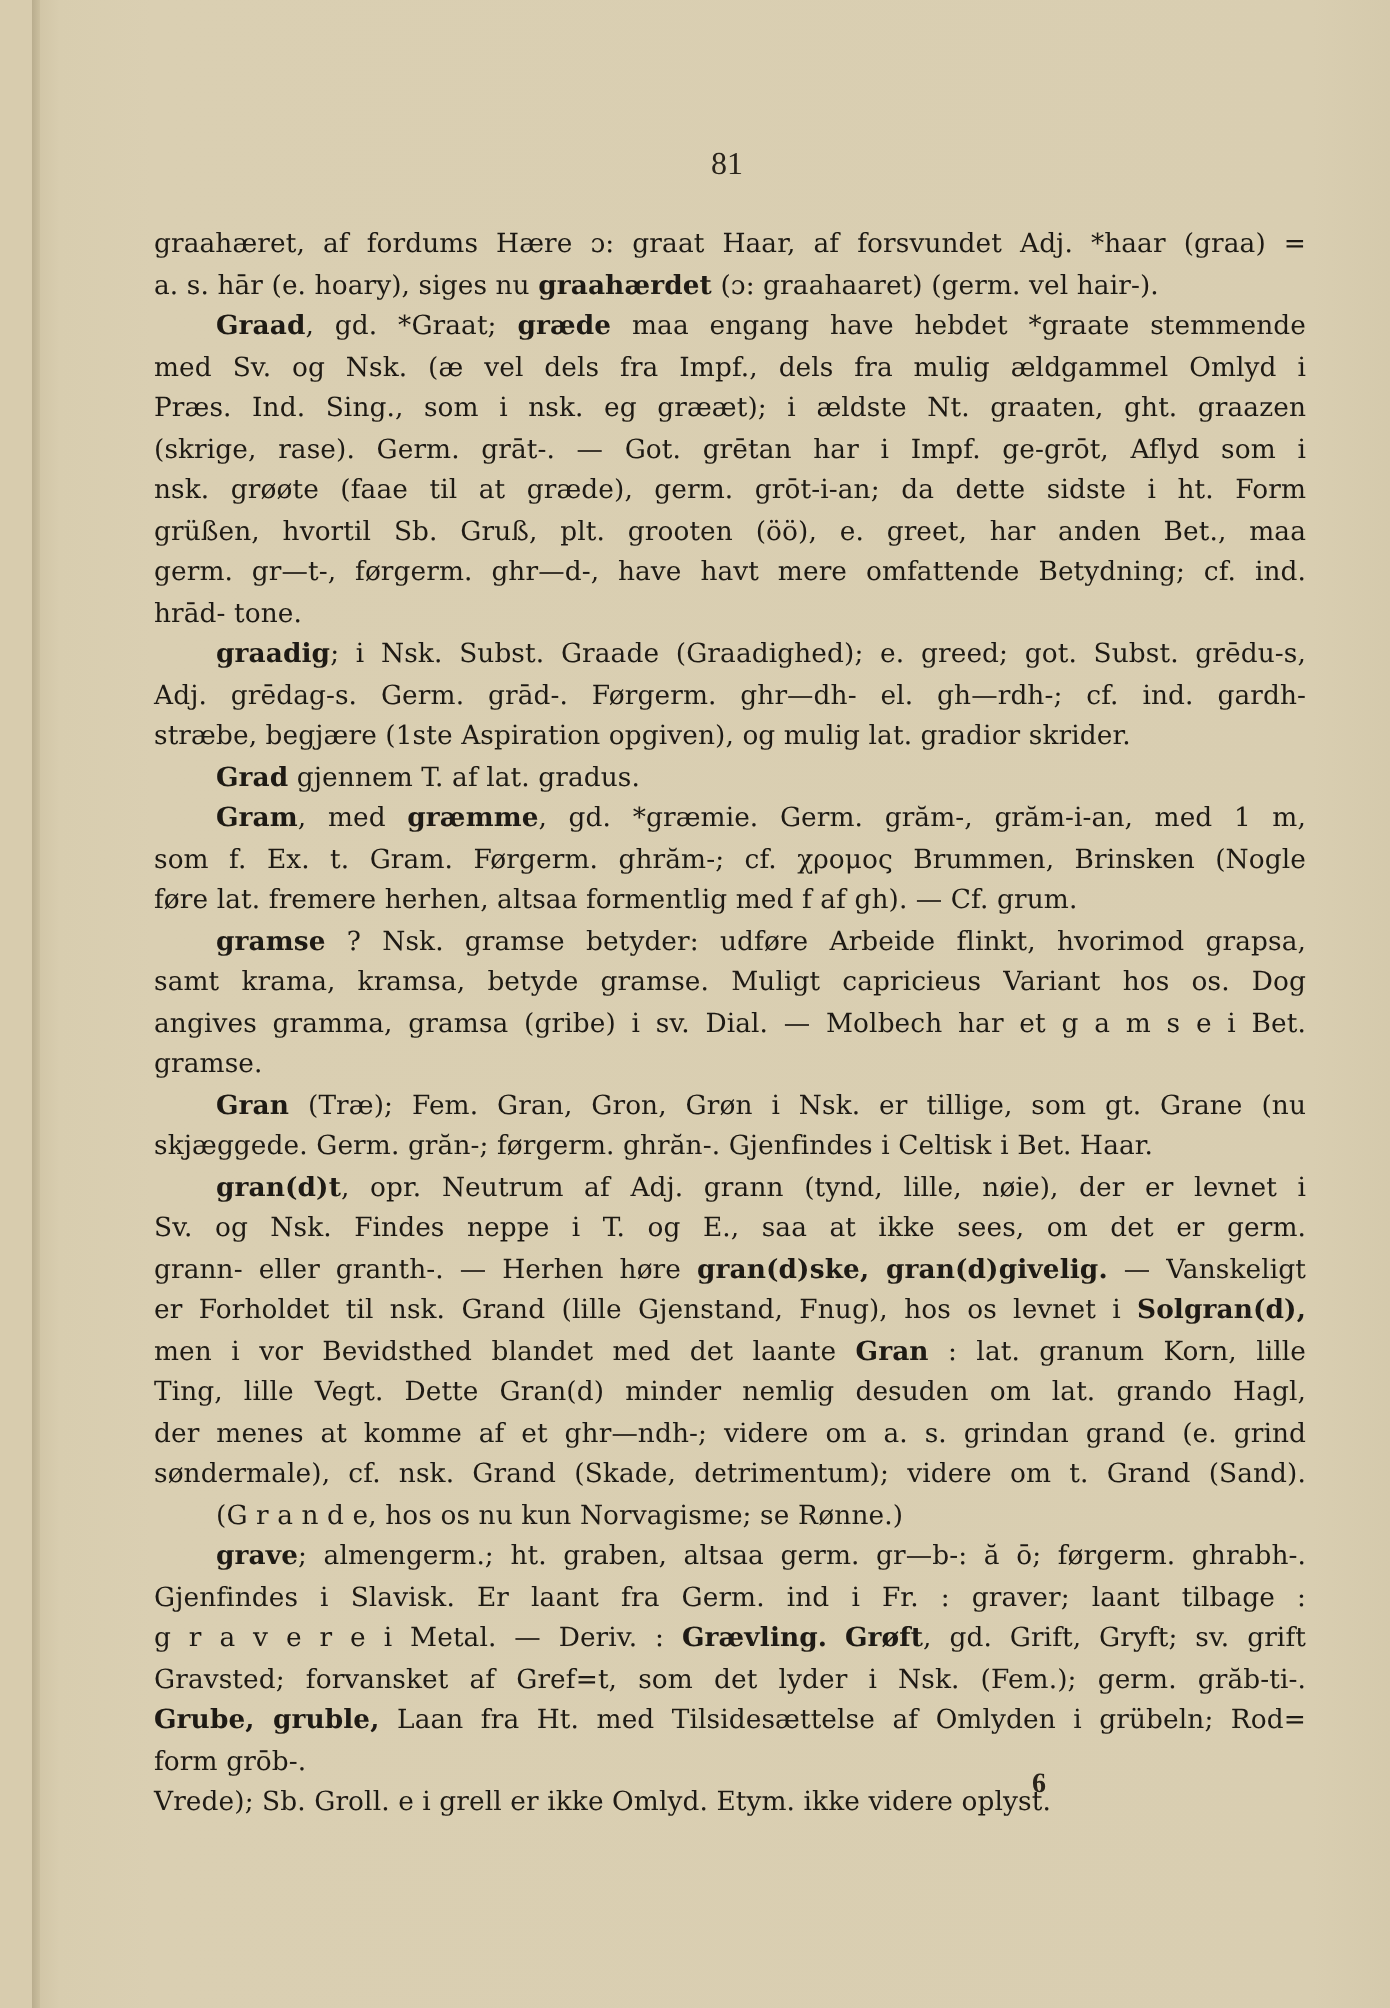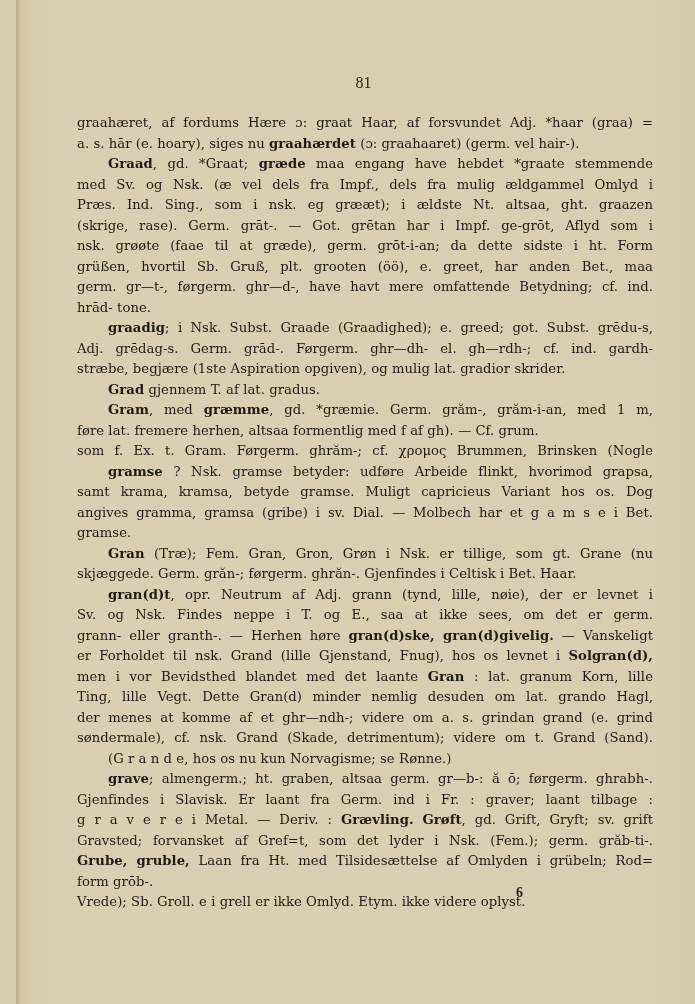--- a/index.html
+++ b/index.html
@@ -68,39 +68,39 @@
   <div class="binding-edge"></div>
   <div class="page-number">81</div>
   <div class="text-block" id="text-block">
       <div>
         <div class="line"><span>graahæret, af fordums Hære ɔ: graat Haar, af forsvundet Adj. *haar (graa) =</span></div>
         <div class="line last"><span>a. s. hār (e. hoary), siges nu </span><span class="hw">graahærdet</span><span> (ɔ: graahaaret) (germ. vel hair-).</span></div>
       </div>
       <div>
         <div class="line indent"><span class="hw">Graad</span><span>, gd. *Graat; </span><span class="hw">græde</span><span> maa engang have hebdet *graate stemmende</span></div>
         <div class="line"><span>med Sv. og Nsk. (æ vel dels fra Impf., dels fra mulig ældgammel Omlyd i</span></div>
-        <div class="line"><span>Præs. Ind. Sing., som i nsk. eg grææt); i ældste Nt. altsaa, ght. graazen</span></div>
+        <div class="line"><span>Præs. Ind. Sing., som i nsk. eg grææt); i ældste Nt. graaten, ght. graazen</span></div>
         <div class="line"><span>(skrige, rase). Germ. grāt-. — Got. grētan har i Impf. ge-grōt, Aflyd som i</span></div>
         <div class="line"><span>nsk. grøøte (faae til at græde), germ. grōt-i-an; da dette sidste i ht. Form</span></div>
         <div class="line"><span>grüßen, hvortil Sb. Gruß, plt. grooten (öö), e. greet, har anden Bet., maa</span></div>
         <div class="line"><span>germ. gr—t-, førgerm. ghr—d-, have havt mere omfattende Betydning; cf. ind.</span></div>
         <div class="line last"><span>hrād- tone.</span></div>
       </div>
       <div>
         <div class="line indent"><span class="hw">graadig</span><span>; i Nsk. Subst. Graade (Graadighed); e. greed; got. Subst. grēdu-s,</span></div>
         <div class="line"><span>Adj. grēdag-s. Germ. grād-. Førgerm. ghr—dh- el. gh—rdh-; cf. ind. gardh-</span></div>
         <div class="line last"><span>stræbe, begjære (1ste Aspiration opgiven), og mulig lat. gradior skrider.</span></div>
       </div>
       <div>
         <div class="line indent last"><span class="hw">Grad</span><span> gjennem T. af lat. gradus.</span></div>
       </div>
       <div>
         <div class="line indent"><span class="hw">Gram</span><span>, med </span><span class="hw">græmme</span><span>, gd. *græmie. Germ. grăm-, grăm-i-an, med 1 m,</span></div>
+        <div class="line"><span>som f. Ex. t. Gram. Førgerm. ghrăm-; cf. χρομος Brummen, Brinsken (Nogle</span></div>
         <div class="line last"><span>føre lat. fremere herhen, altsaa formentlig med f af gh). — Cf. grum.</span></div>
-        <div class="line"><span>som f. Ex. t. Gram. Førgerm. ghrăm-; cf. χρομος Brummen, Brinsken (Nogle</span></div>
       </div>
       <div>
         <div class="line indent"><span class="hw">gramse</span><span> ? Nsk. gramse betyder: udføre Arbeide flinkt, hvorimod grapsa,</span></div>
         <div class="line"><span>samt krama, kramsa, betyde gramse. Muligt capricieus Variant hos os. Dog</span></div>
         <div class="line"><span>angives gramma, gramsa (gribe) i sv. Dial. — Molbech har et g a m s e i Bet.</span></div>
         <div class="line last"><span>gramse.</span></div>
       </div>
       <div>
         <div class="line indent"><span class="hw">Gran</span><span> (Træ); Fem. Gran, Gron, Grøn i Nsk. er tillige, som gt. Grane (nu</span></div>
         <div class="line last"><span>skjæggede. Germ. grăn-; førgerm. ghrăn-. Gjenfindes i Celtisk i Bet. Haar.</span></div>

